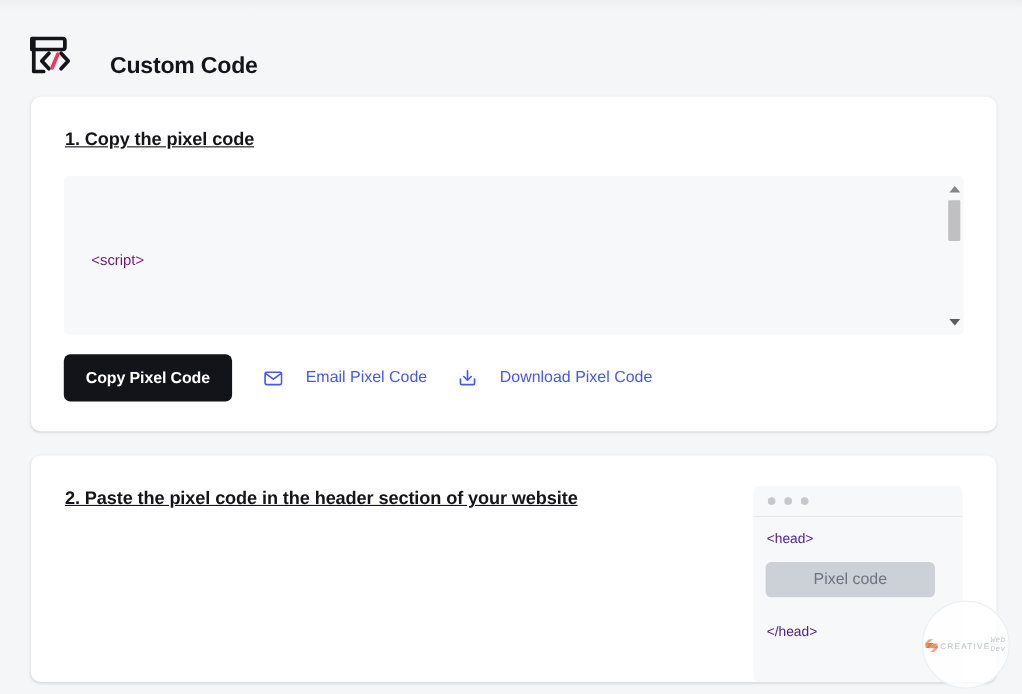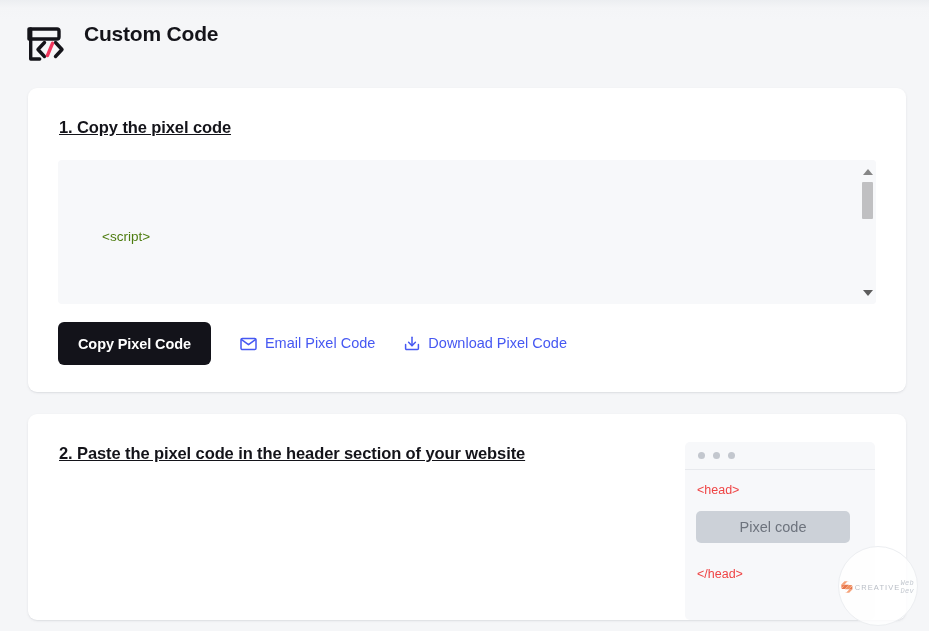--- a/index.html
+++ b/index.html
@@ -21,22 +21,22 @@
     inset: 0;
     background: linear-gradient(180deg, #eceef1 0px, #f4f5f7 8px, #f5f6f8 20px);
   }
 
   
   .header {
     position: absolute;
     left: 24px;
     top: 22px;
     display: flex;
-    align-items: flex-start;
-    gap: 16px;
+    align-items: flex-end;
+    gap: 32px;
     height: 50px;
   }
   .app-icon {
     width: 44px;
     height: 44px;
     display: block;
     flex: 0 0 auto;
   }
   .page-title {
     font-size: 21px;
@@ -76,27 +76,27 @@
     left: 30px;
     top: 72px;
     width: 818px;
     height: 144px;
     background: #f7f8fa;
     border-radius: 4px;
     overflow: hidden;
   }
   .code-text {
     position: absolute;
-    left: 44px;
+    left: 25px;
     top: 14px;
     right: 34px;
     font-family: "Liberation Sans", sans-serif;
     font-size: 13.5px;
     line-height: 25.2px;
-    color: #4d7c0f;
+    color: #701a75;
     white-space: pre-wrap;
     word-break: break-all;
   }
   .code-text .ln { display: block; }
 
   
   .scrollbar {
     position: absolute;
     right: 0;
     top: 0;
@@ -159,21 +159,21 @@
     display: inline-flex;
     align-items: center;
     gap: 8px;
     margin-left: 29px;
     color: #4658f2;
     font-size: 14.5px;
     text-decoration: none;
     cursor: pointer;
     white-space: nowrap;
   }
-  .link-action .lbl { line-height: 1; }
+  .link-action .lbl { line-height: 1; margin-left: 13px; }
   .link-icon { display: block; flex: 0 0 auto; }
 
   
   .paste-desc {
     position: absolute;
     left: 31px;
     top: 72px;
     font-size: 14px;
     color: #5d6470;
     white-space: nowrap;
@@ -202,21 +202,21 @@
   }
   .dot {
     width: 7px; height: 7px;
     border-radius: 50%;
     background: #c3c7ce;
   }
   .mockup-line {
     position: absolute;
     left: 12px;
     font-size: 12.5px;
-    color: #ef4444;
+    color: #4c1d95;
     white-space: nowrap;
   }
   #mk-head-open { top: 41px; }
   #mk-head-close { top: 125px; }
   .pixel-chip {
     position: absolute;
     left: 11px;
     top: 69px;
     width: 154px;
     height: 32px;

